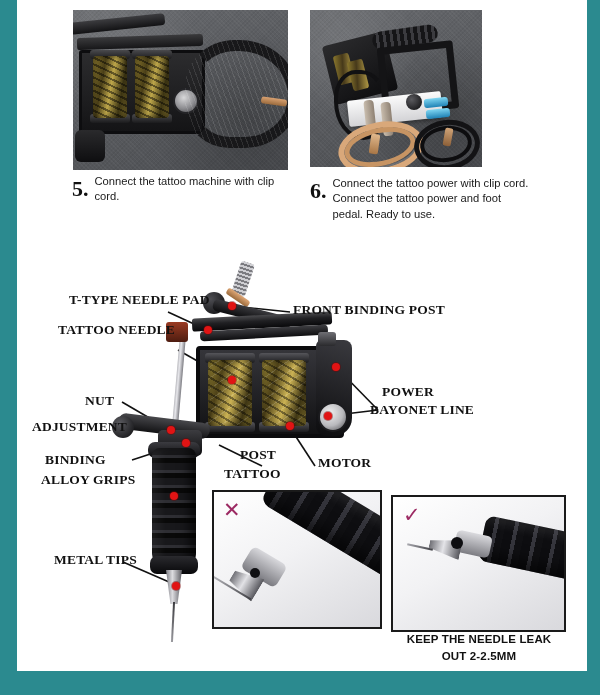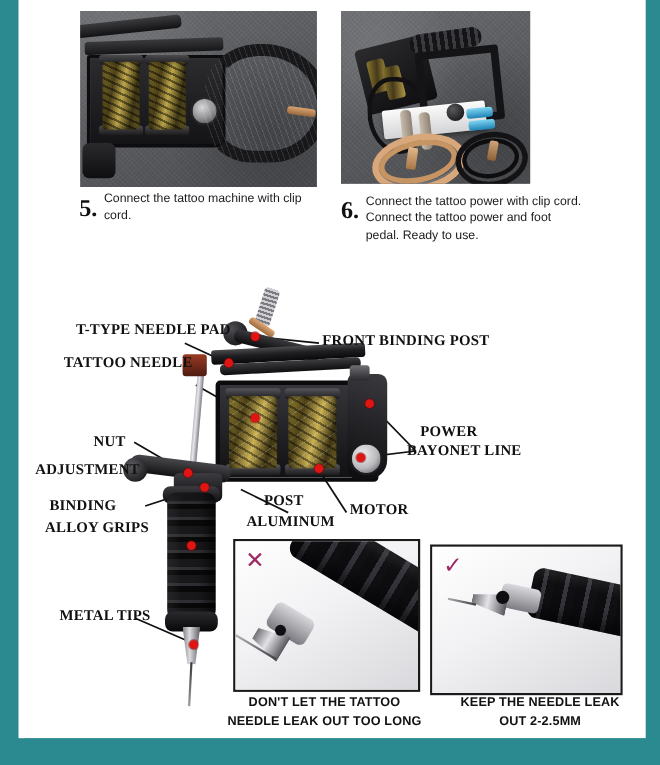--- a/index.html
+++ b/index.html
@@ -341,21 +341,21 @@
     position: absolute; font-size: 21px; line-height: 1;
     font-family: "Liberation Sans", sans-serif; color: #9c2a63;
   }
   .cmp-cap {
     position: absolute; text-align: center;
     font-family: "Liberation Sans", sans-serif;
     font-size: 11.5px; font-weight: 700; color: #111;
     letter-spacing: .15px; line-height: 1.45;
   }
   #cap-bad  { left: 202px; top: 631px; width: 186px; }
-  #cap-good { left: 408px; top: 631px; width: 166px; }
+  #cap-good { left: 396px; top: 631px; width: 166px; }
 
   
   .bad-grip{
     position:absolute; left:48px; top:2px; width:150px; height:50px;
     border-radius:10px; transform: rotate(31deg);
     background: repeating-linear-gradient(90deg,#0e0e11 0 10px,#33333a 10px 15px,#111114 15px 22px);
     box-shadow: inset 0 -10px 16px rgba(0,0,0,.6), inset 0 8px 10px rgba(255,255,255,.08);
   }
   .bad-collar{
     position:absolute; left:30px; top:62px; width:40px;height:26px;
@@ -531,21 +531,21 @@
     <div class="lbl" style="left:32px;  top:122px;margin-top:47px;">ADJUSTMENT</div>
     <div class="lbl" style="left:85px;  top:143px;">NUT</div>
 
     <div class="lbl" style="left:382px; top:134px;">POWER</div>
     <div class="lbl" style="left:370px; top:152px;">BAYONET LINE</div>
 
     <div class="lbl" style="left:45px;  top:202px;">BINDING</div>
     <div class="lbl" style="left:41px;  top:222px;">ALLOY GRIPS</div>
 
     <div class="lbl" style="left:240px; top:197px;">POST</div>
-    <div class="lbl" style="left:224px; top:216px;">ALUMINUM</div>
+    <div class="lbl" style="left:224px; top:216px;">TATTOO</div>
 
     <div class="lbl" style="left:318px; top:205px;">MOTOR</div>
 
     <div class="lbl" style="left:54px;  top:302px;">METAL TIPS</div>
   </div>
 
   <div class="cmp-box" id="cmp-bad">
     <div class="cmp-bg"></div>
     <div class="bad-grip"></div>
     <div class="bad-collar"></div>
@@ -558,16 +558,15 @@
   <div class="cmp-box" id="cmp-good">
     <div class="cmp-bg"></div>
     <div class="good-grip"></div>
     <div class="good-collar"></div>
     <div class="good-tip"></div>
     <div class="good-hole"></div>
     <div class="good-needle"></div>
     <div class="mark" style="left:10px; top:7px;">✓</div>
   </div>
 
-  <div class="cmp-cap" id="cap-bad">DON'T LET THE TATTOO NEEDLE LEAK OUT TOO LONG</div>
   <div class="cmp-cap" id="cap-good">KEEP THE NEEDLE LEAK OUT 2-2.5MM</div>
 
 </div>
 
 </body></html>

